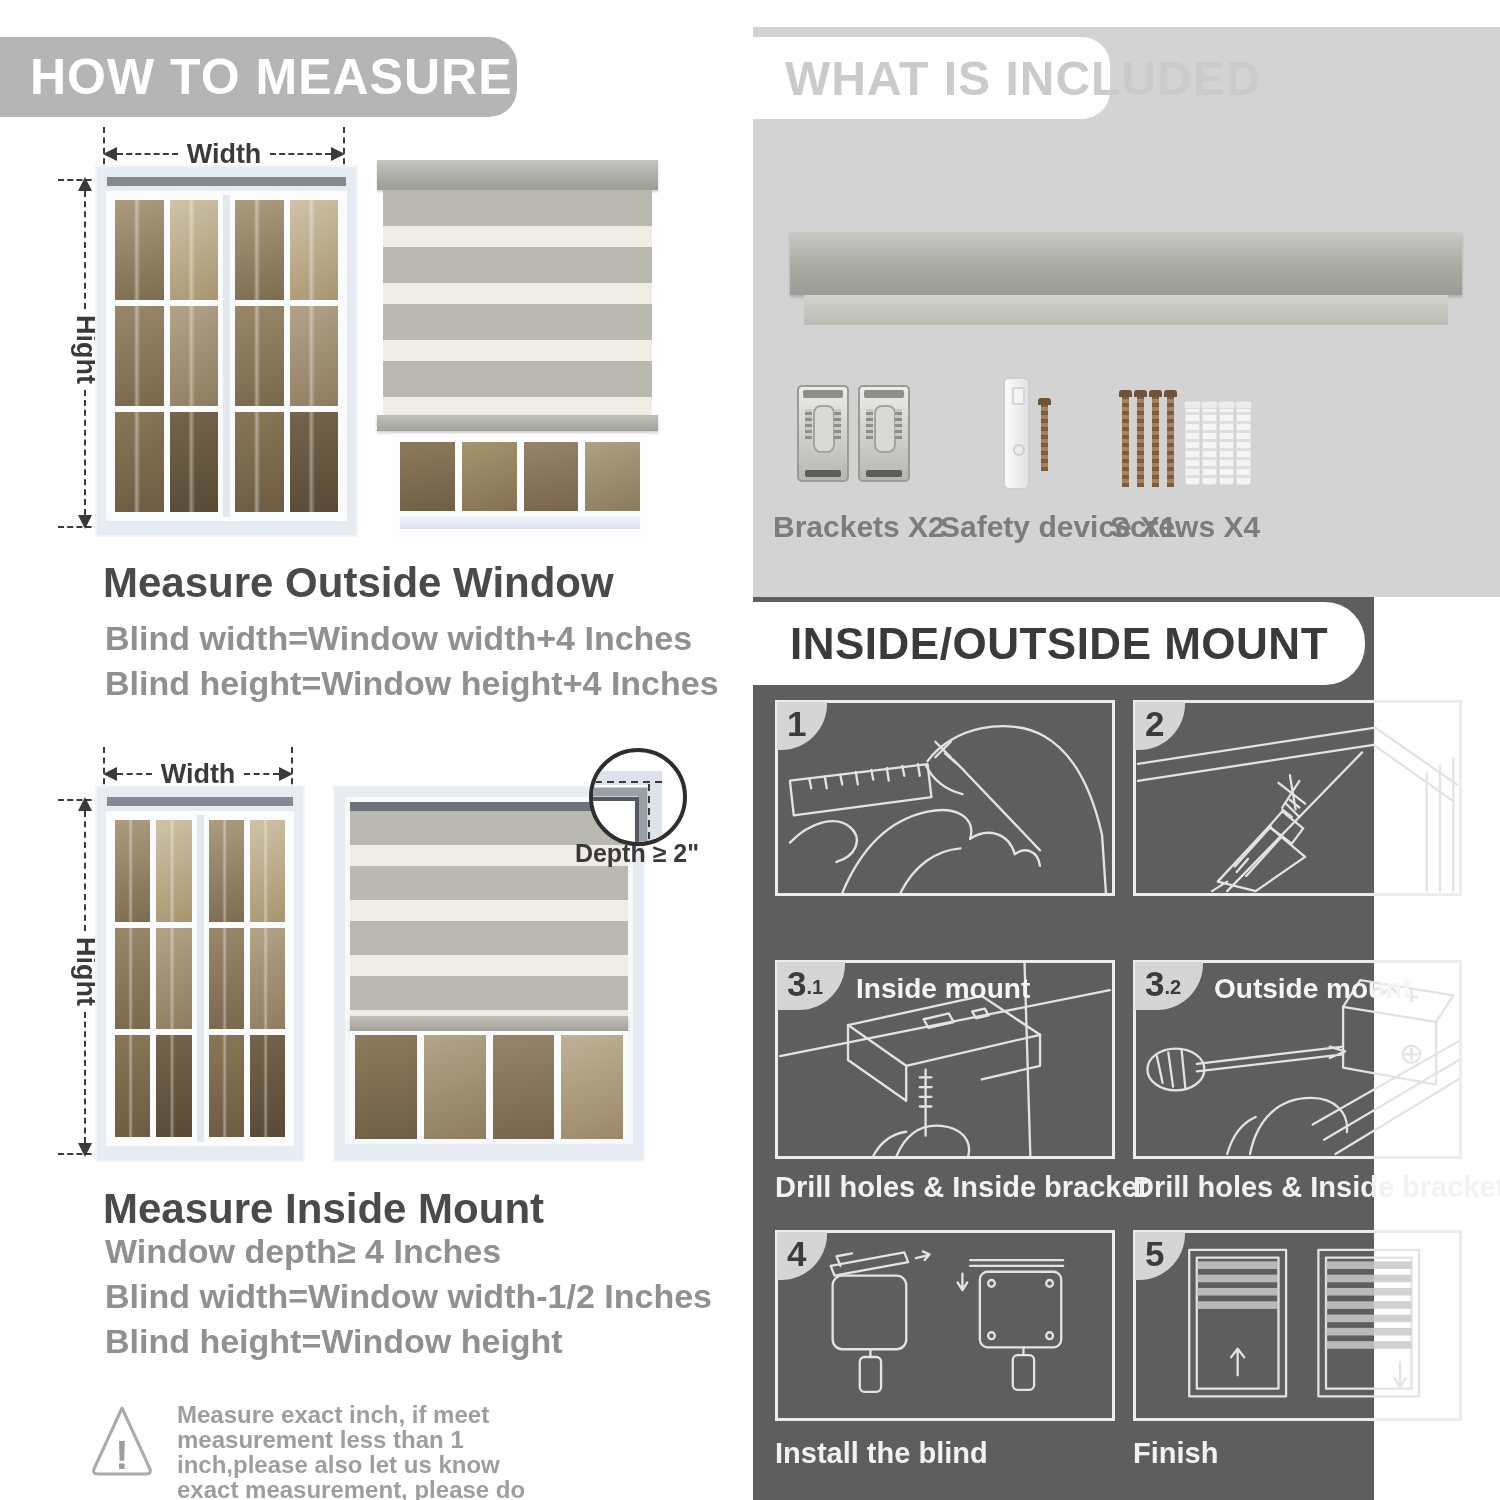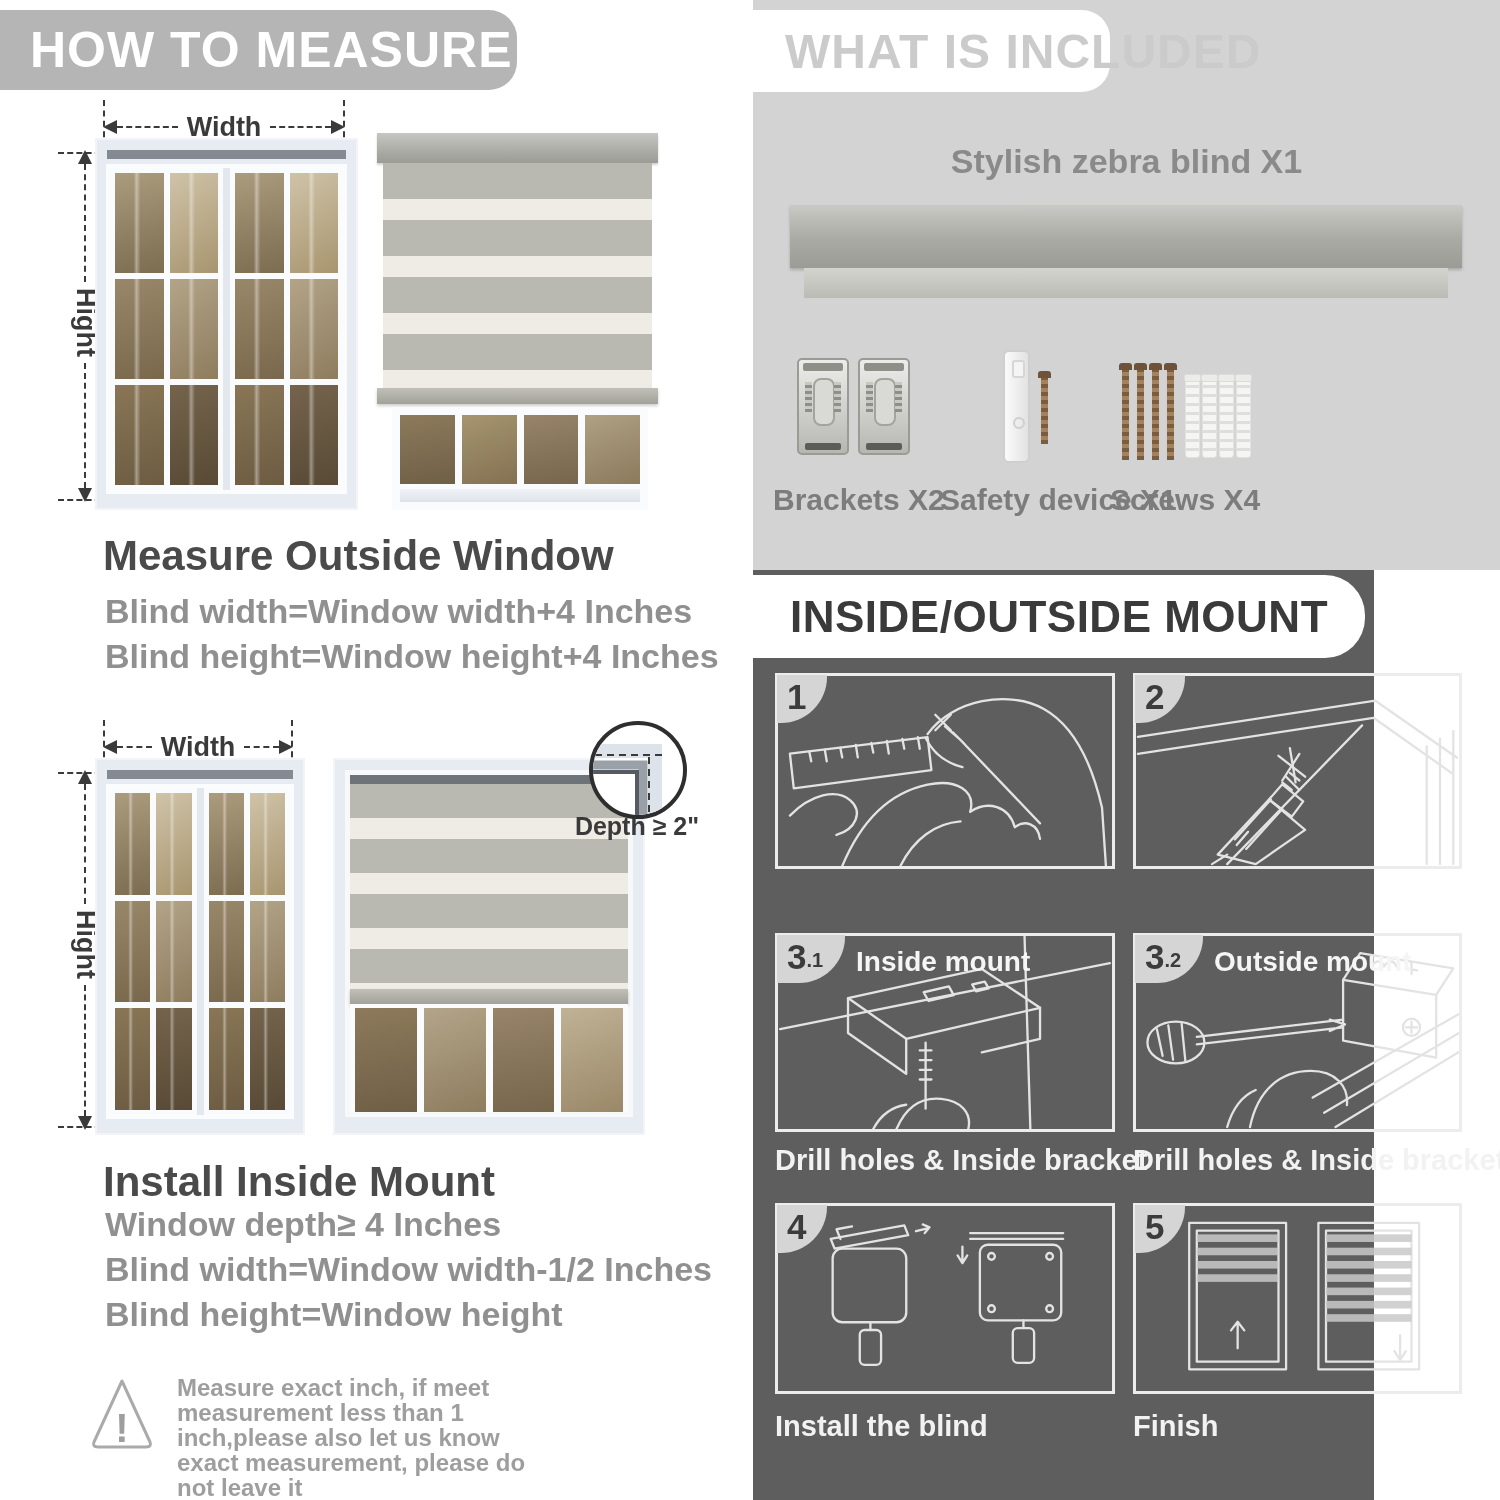--- a/index.html
+++ b/index.html
@@ -1,20 +1,20 @@
 <!DOCTYPE html>
 <html><head>
 <meta charset="utf-8">
 <style>
   html,body{margin:0;padding:0;}
   body{
     width:1500px;height:1500px;position:relative;background:#ffffff;
     font-family:"Liberation Sans",sans-serif;overflow:hidden;
   }
-  .abs{position:absolute;}
+  .abs{position:absolute;margin-top:27px;}
 
   
   .hdr-left{
     left:0;top:10px;width:517px;height:80px;background:#b5b5b5;
     border-radius:0 28px 28px 0;display:flex;align-items:center;
   }
   .hdr-left span{color:#ffffff;font-weight:bold;font-size:50px;letter-spacing:1px;padding-left:30px;white-space:nowrap;}
 
   
   .wanno{display:flex;align-items:center;height:22px;color:#3a3a3a;}
@@ -245,38 +245,37 @@
   <svg viewBox="0 0 90 90">
     <path d="M-10,26 L62,26 L62,100" stroke="#dde3ea" stroke-width="14" fill="none"></path>
     <path d="M-10,40 L50,40 L50,100" stroke="#9aa0a8" stroke-width="9" fill="none"></path>
     <path d="M-10,47 L44,47 L44,100" stroke="#565b63" stroke-width="4" fill="none"></path>
     <path d="M56,32 L56,96" stroke="#3a3a3a" stroke-width="2" stroke-dasharray="7 5" fill="none"></path>
     <path d="M-10,30 L70,30" stroke="#3a3a3a" stroke-width="2" stroke-dasharray="7 5" fill="none"></path>
   </svg>
 </div>
 <div class="abs depth-label" style="left:557px;top:812px;width:160px;">Depth ≥ 2"</div>
 
-<div class="abs sec-title" style="left:103px;top:1158px;">Install Inside Mount</div>
+<div class="abs sec-title" style="left:103px;top:1158px;">Measure Inside Mount</div>
 <div class="abs sec-line" style="left:105px;top:1205px;">Window depth≥ 4 Inches</div>
 <div class="abs sec-line" style="left:105px;top:1250px;">Blind width=Window width-1/2 Inches</div>
 <div class="abs sec-line" style="left:105px;top:1295px;">Blind height=Window height</div>
 
 <div class="abs" style="left:90px;top:1376px;width:64px;height:74px;">
   <svg viewBox="0 0 64 74" style="position:absolute;inset:0;">
     <path d="M32,5 L60,66 Q62,71 56,71 L8,71 Q2,71 4,66 Z" fill="none" stroke="#aaaaaa" stroke-width="3" stroke-linejoin="round"></path>
   </svg>
   <div class="warn-mark">!</div>
 </div>
 <div class="abs warn-text" style="left:177px;top:1375px;">Measure exact inch, if meet measurement less than 1 inch,please also let us know exact measurement, please do not leave it</div>
 
 <div class="abs panel-light">
   <div class="hdr-included">
     <span>WHAT IS INCLUDED</span>
   </div>
-  <div class="product-label">Stylish zebra blind X1</div>
   <div class="rail-main"></div>
   <div class="rail-sub"></div>
 
   <div class="bracket" style="left:44px;top:358px;">
     <div class="slot"></div>
       <div class="bs1"></div>
       <div class="bs2"></div>
   </div>
   <div class="bracket" style="left:105px;top:358px;">
     <div class="slot"></div>

